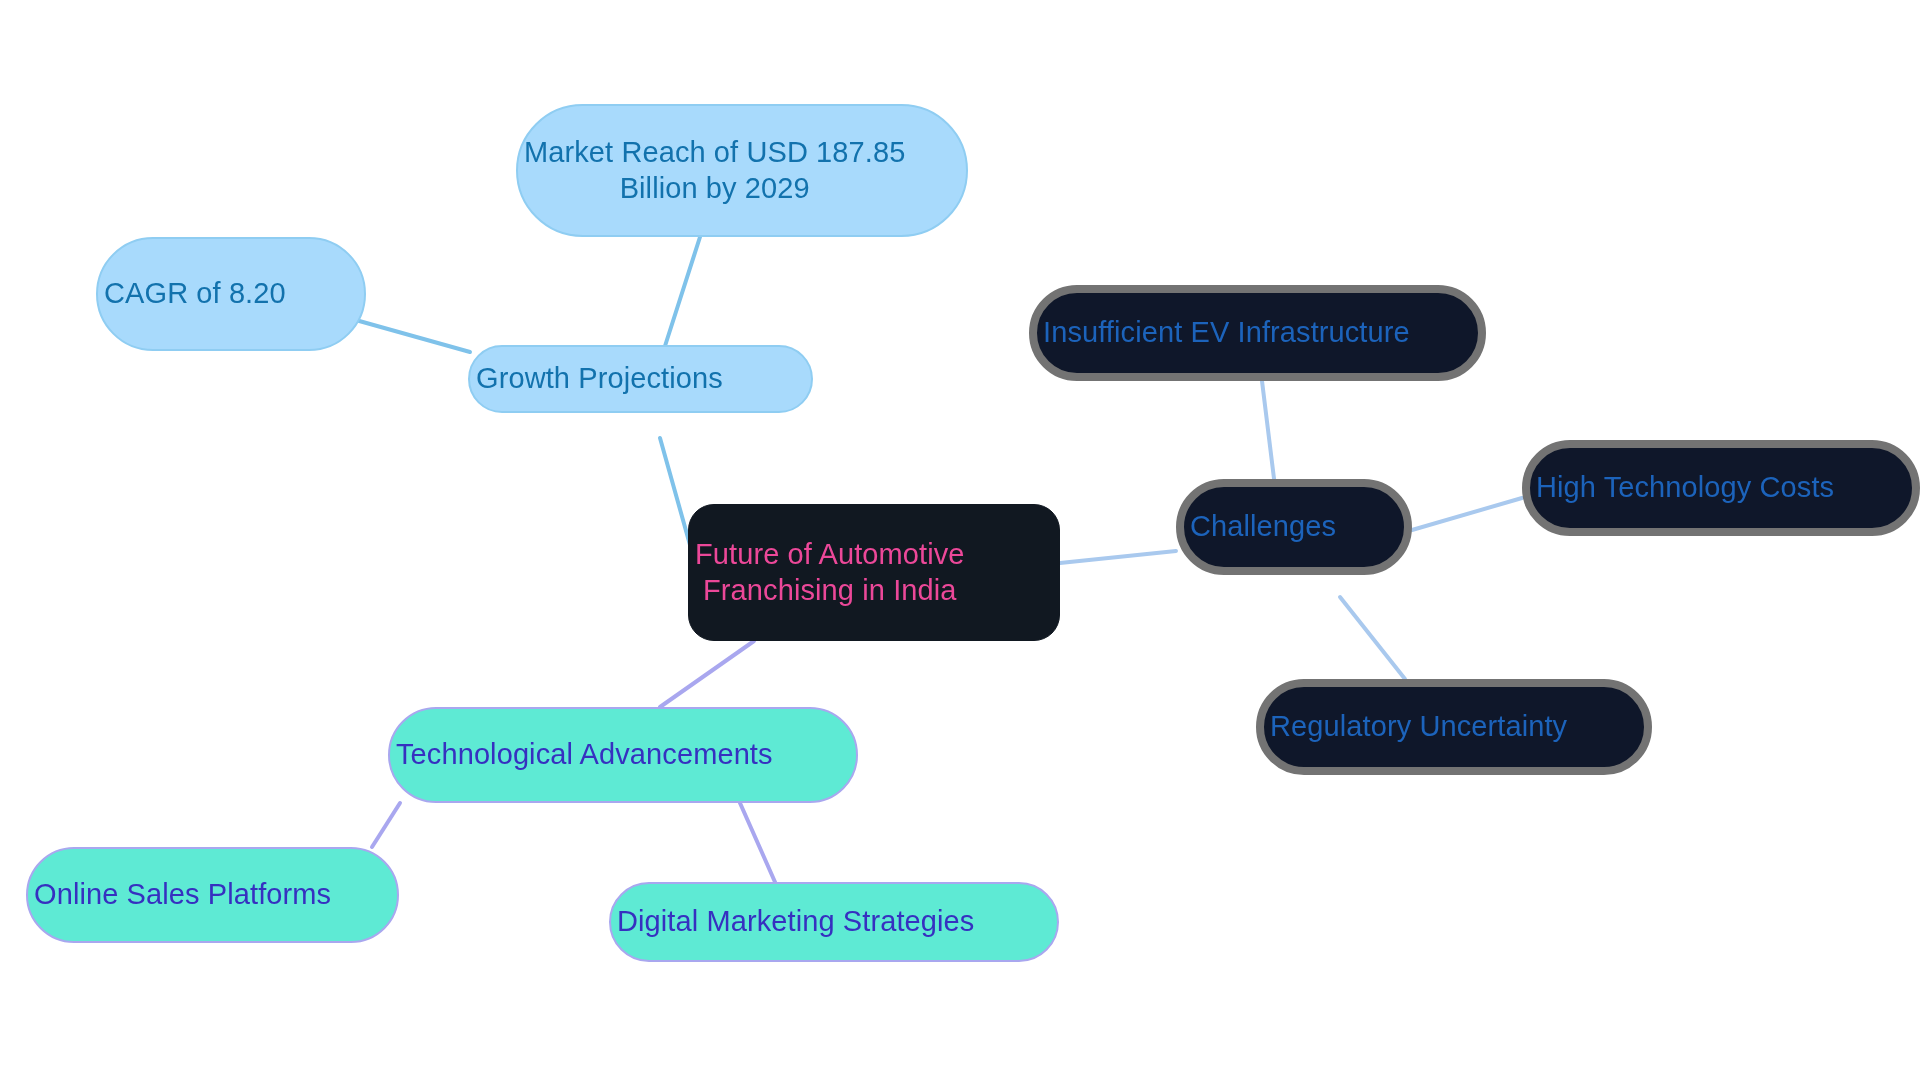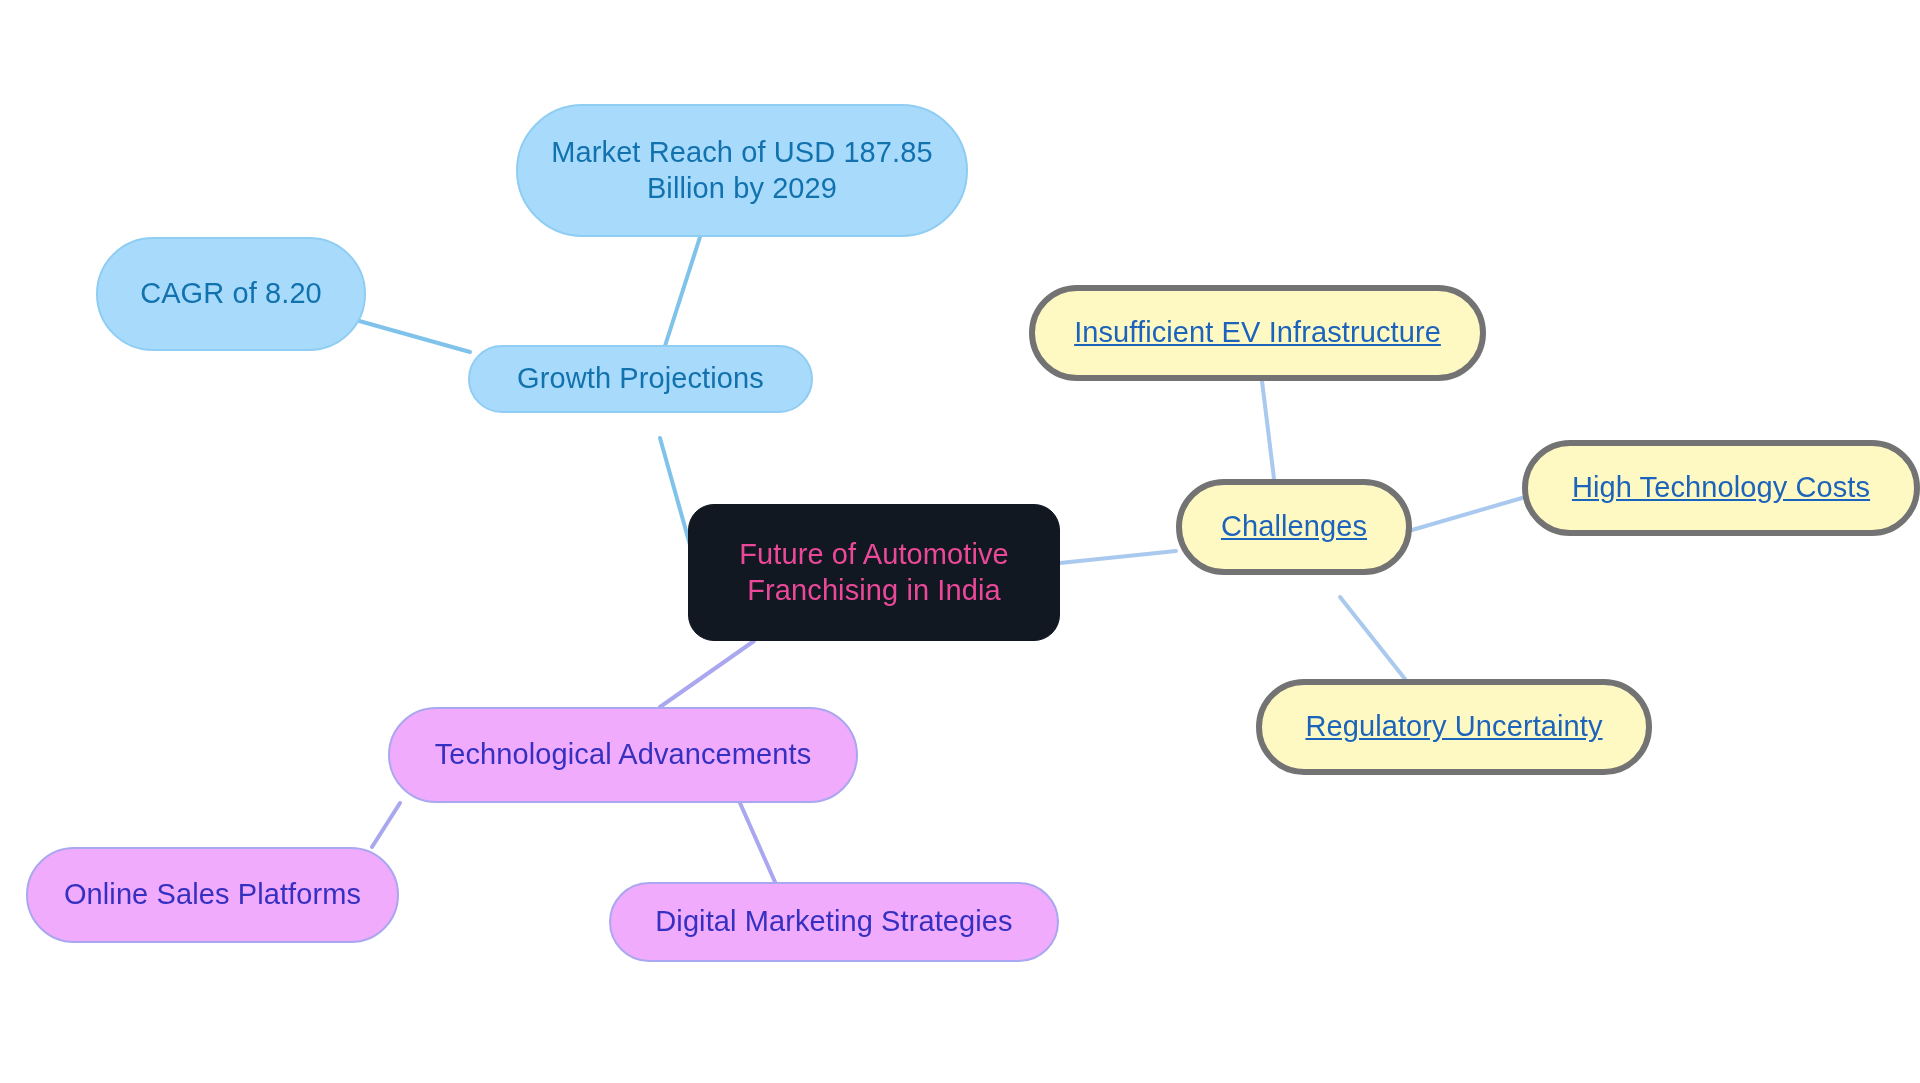--- a/index.html
+++ b/index.html
@@ -25,50 +25,49 @@
     top: 0;
     width: 1920px;
     height: 1083px;
     pointer-events: none;
   }
   .node {
     position: absolute;
     box-sizing: border-box;
     display: flex;
     align-items: center;
-    justify-content: center;
+    justify-content: flex-start;
     text-align: center;
     line-height: 1.22;
     white-space: pre-line;
     letter-spacing: 0.1px;
   }
   .node-root {
     background: #111821;
     color: #ec4899;
     border-radius: 26px;
     font-size: 29px;
     border: 1px solid #111821;
   }
   .node-blue {
     background: #a8dafc;
     border: 2px solid #8fcdf2;
     color: #1272ad;
     border-radius: 999px;
     font-size: 29px;
   }
   .node-blue2 {
-    background: #fef9c3;
-    border: 6px solid #737373;
+    background: #0f172a;
+    border: 8px solid #737373;
     color: #1c63bb;
     border-radius: 999px;
     font-size: 29px;
-    text-decoration: underline;
   }
   .node-purple {
-    background: #f0abfc;
+    background: #5eead4;
     border: 2px solid #a9a7ef;
     color: #3630c0;
     border-radius: 999px;
     font-size: 29px;
   }
   .node span {
     display: block;
     padding: 0 6px;
   }
 </style>

